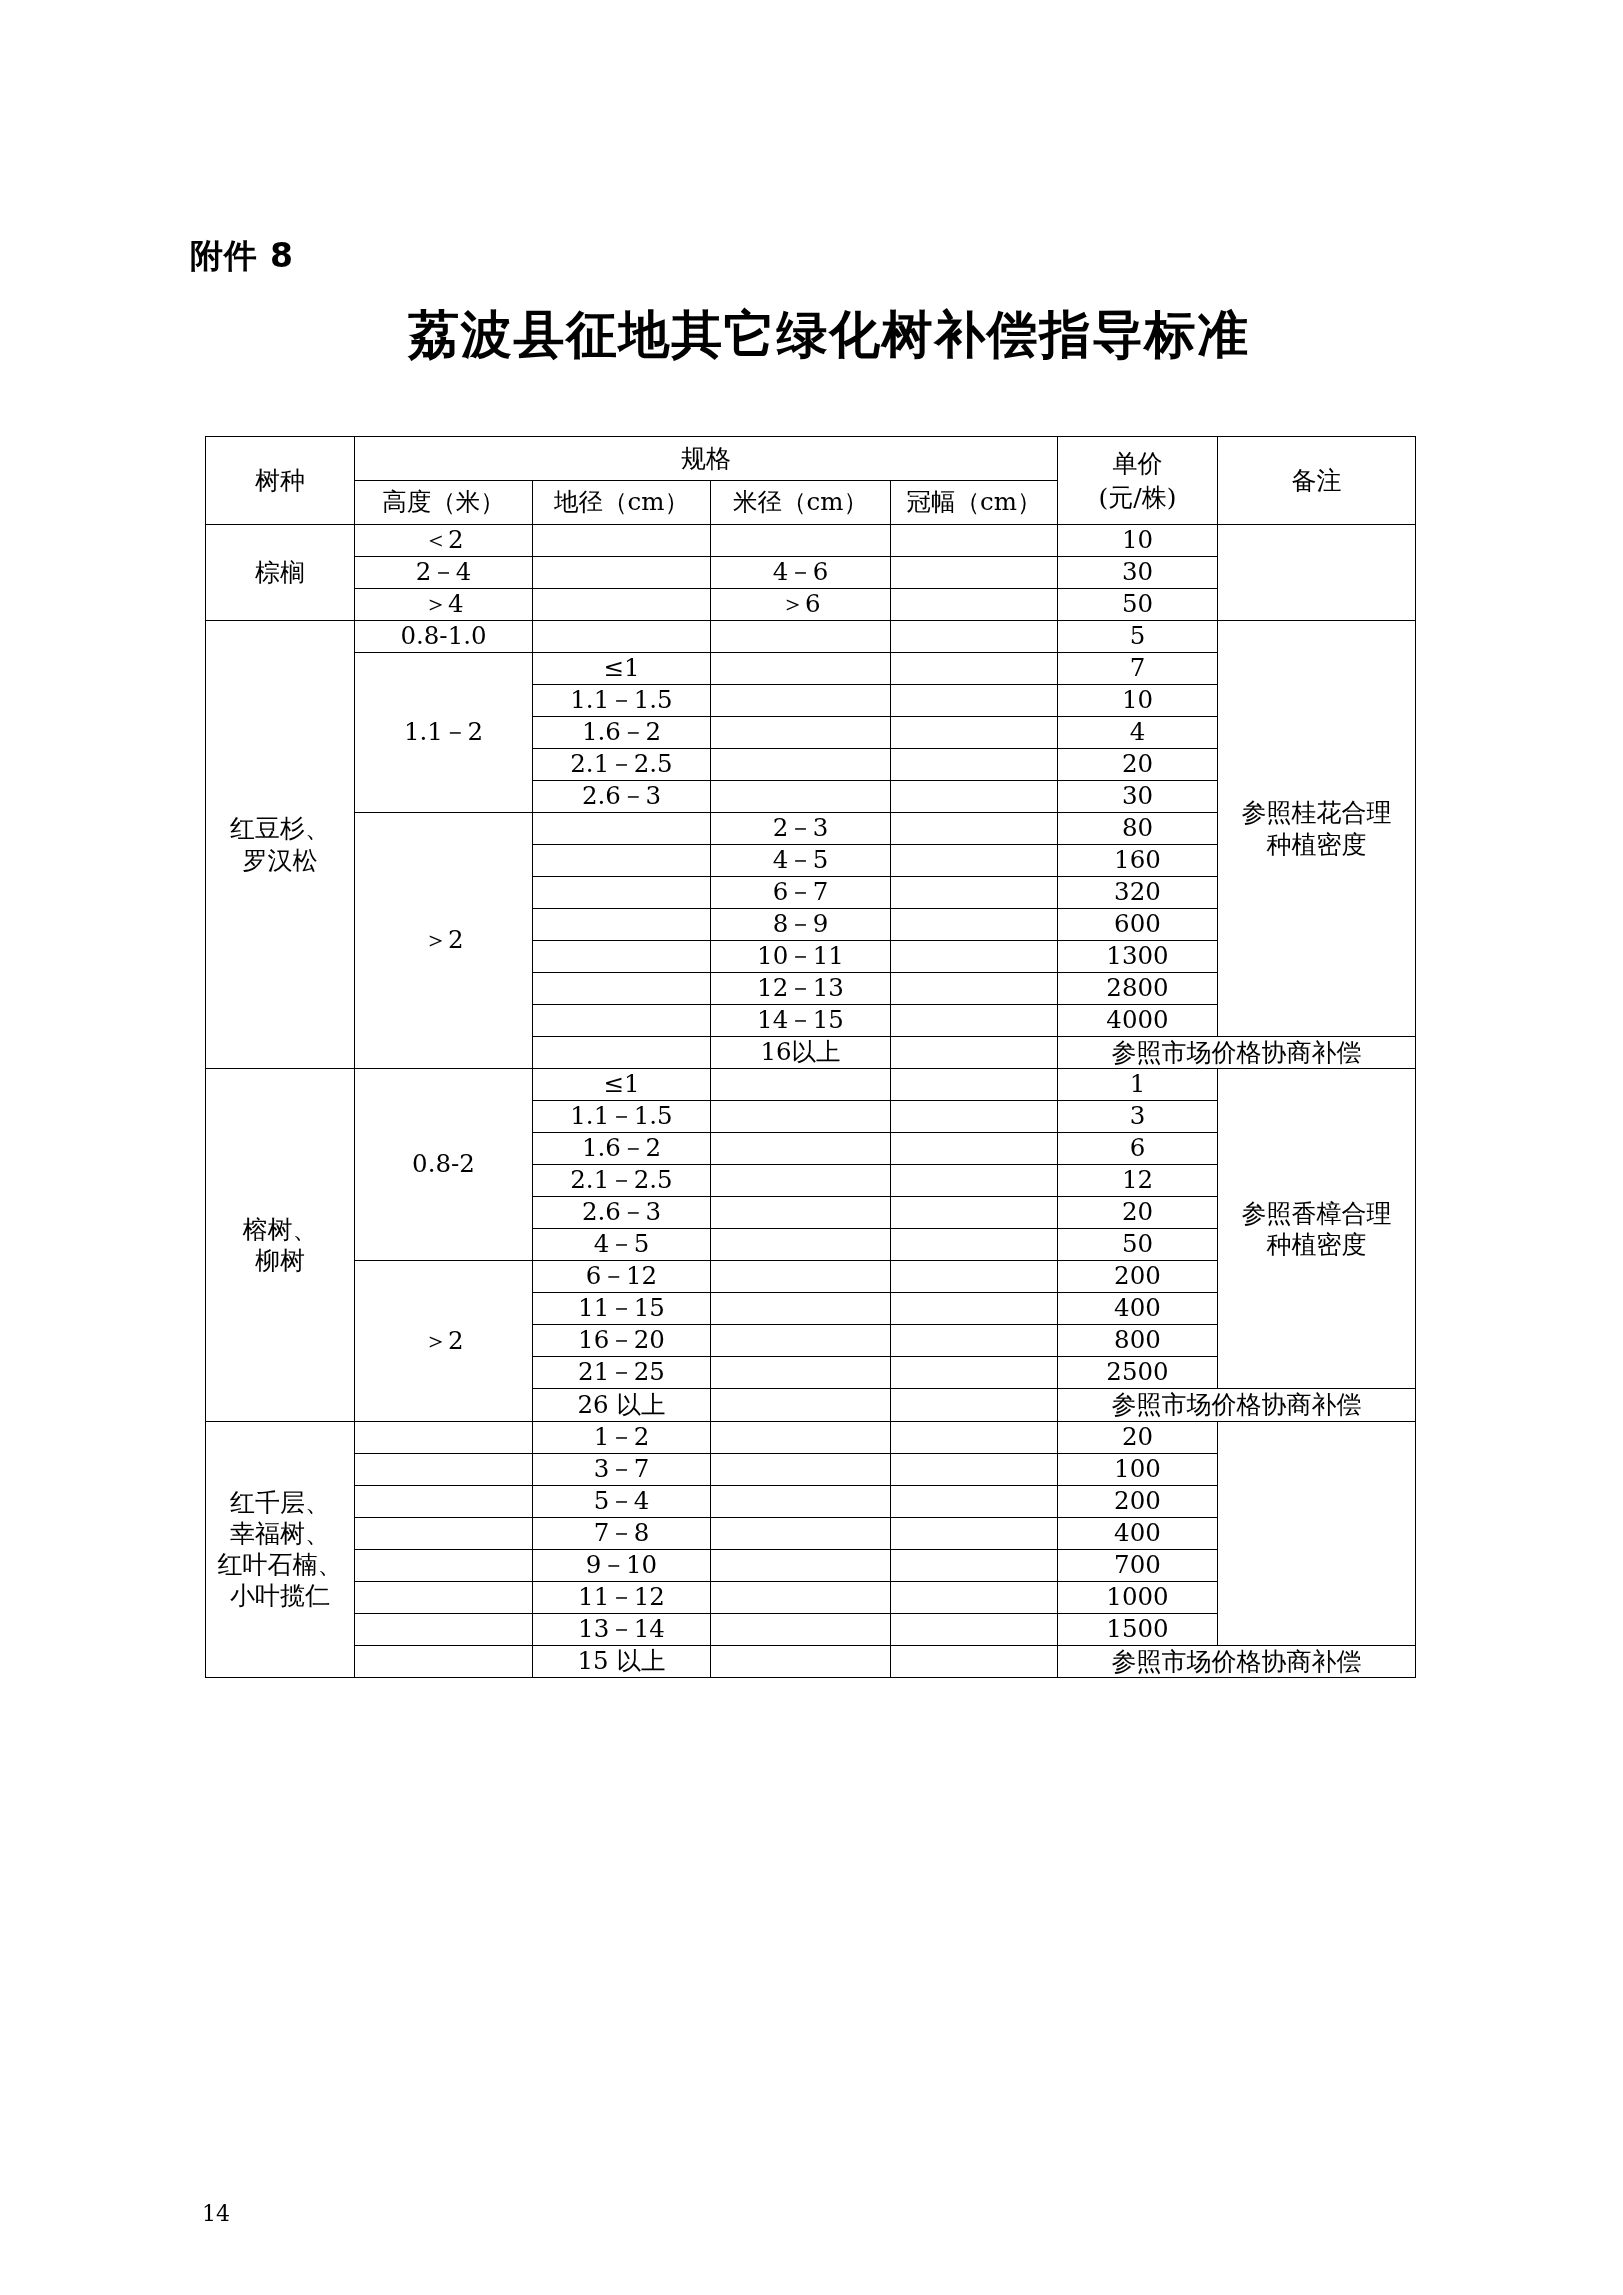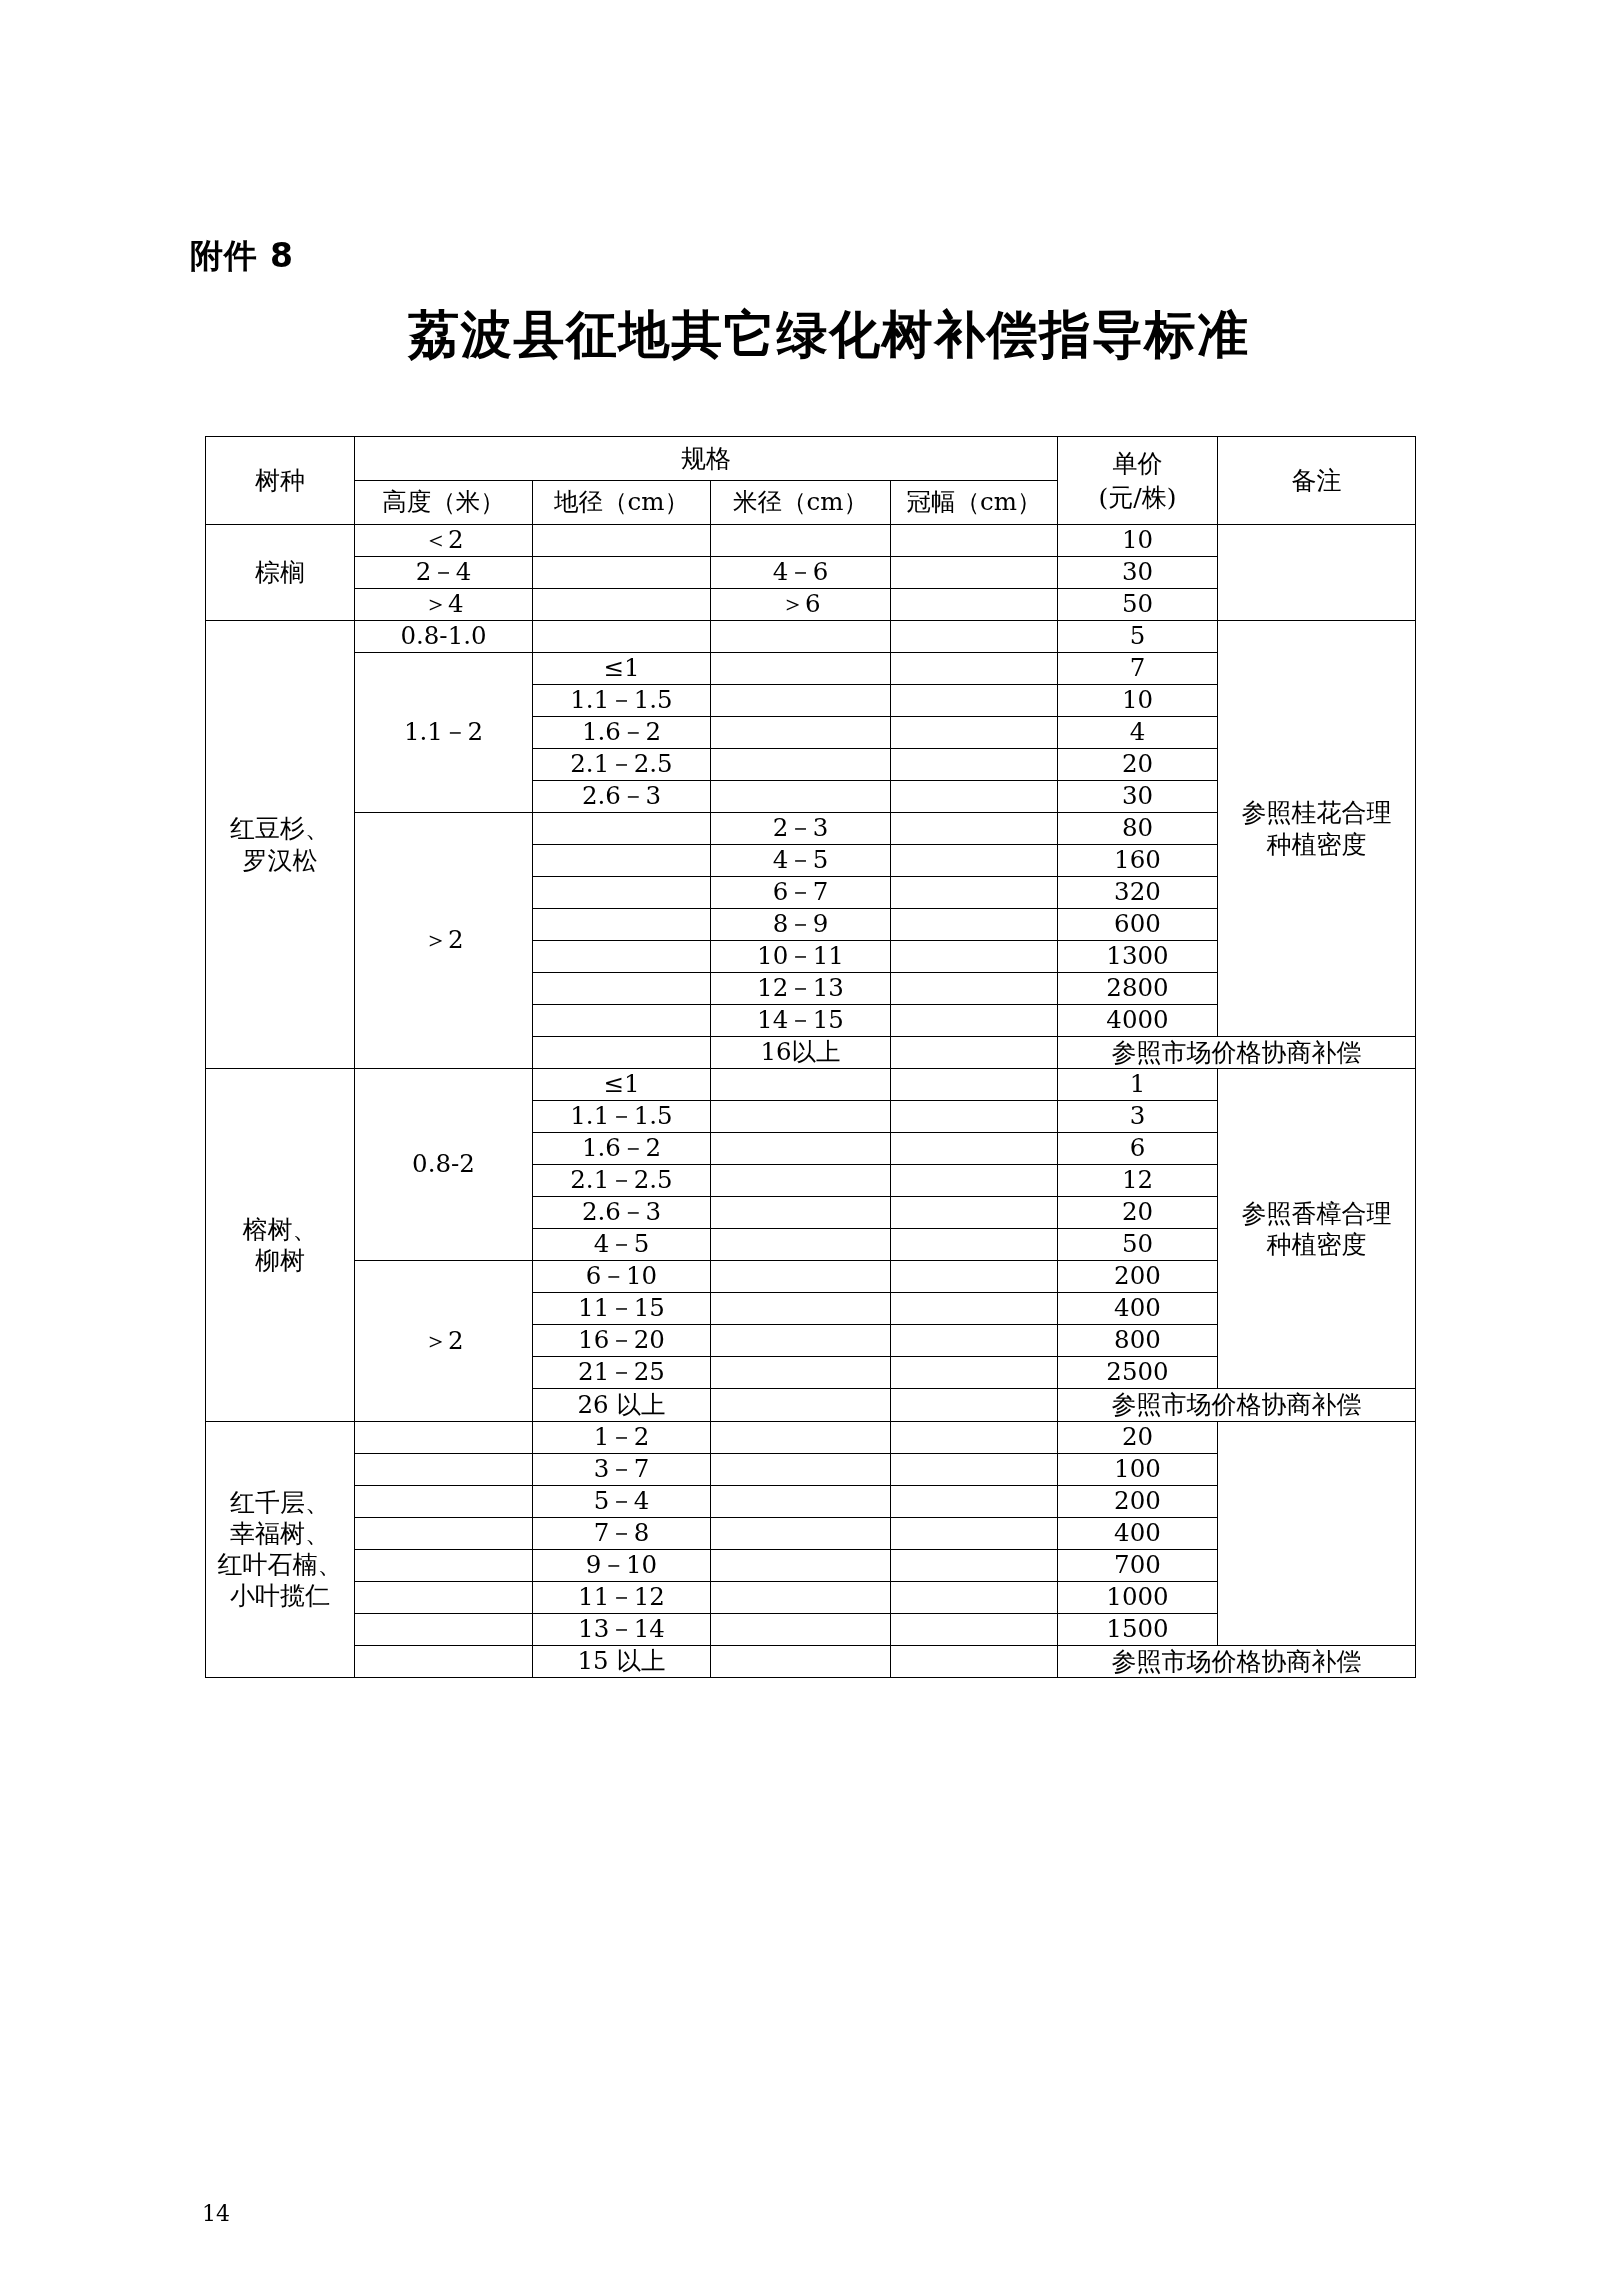--- a/index.html
+++ b/index.html
@@ -282,21 +282,21 @@
           <td>20</td>
         </tr>
         <tr class="r">
           <td>4－5</td>
           <td></td>
           <td></td>
           <td>50</td>
         </tr>
         <tr class="r">
           <td rowspan="5">＞2</td>
-          <td>6－10</td>
+          <td>6－12</td>
           <td></td>
           <td></td>
           <td>200</td>
         </tr>
         <tr class="r">
           <td>11－15</td>
           <td></td>
           <td></td>
           <td>400</td>
         </tr>

